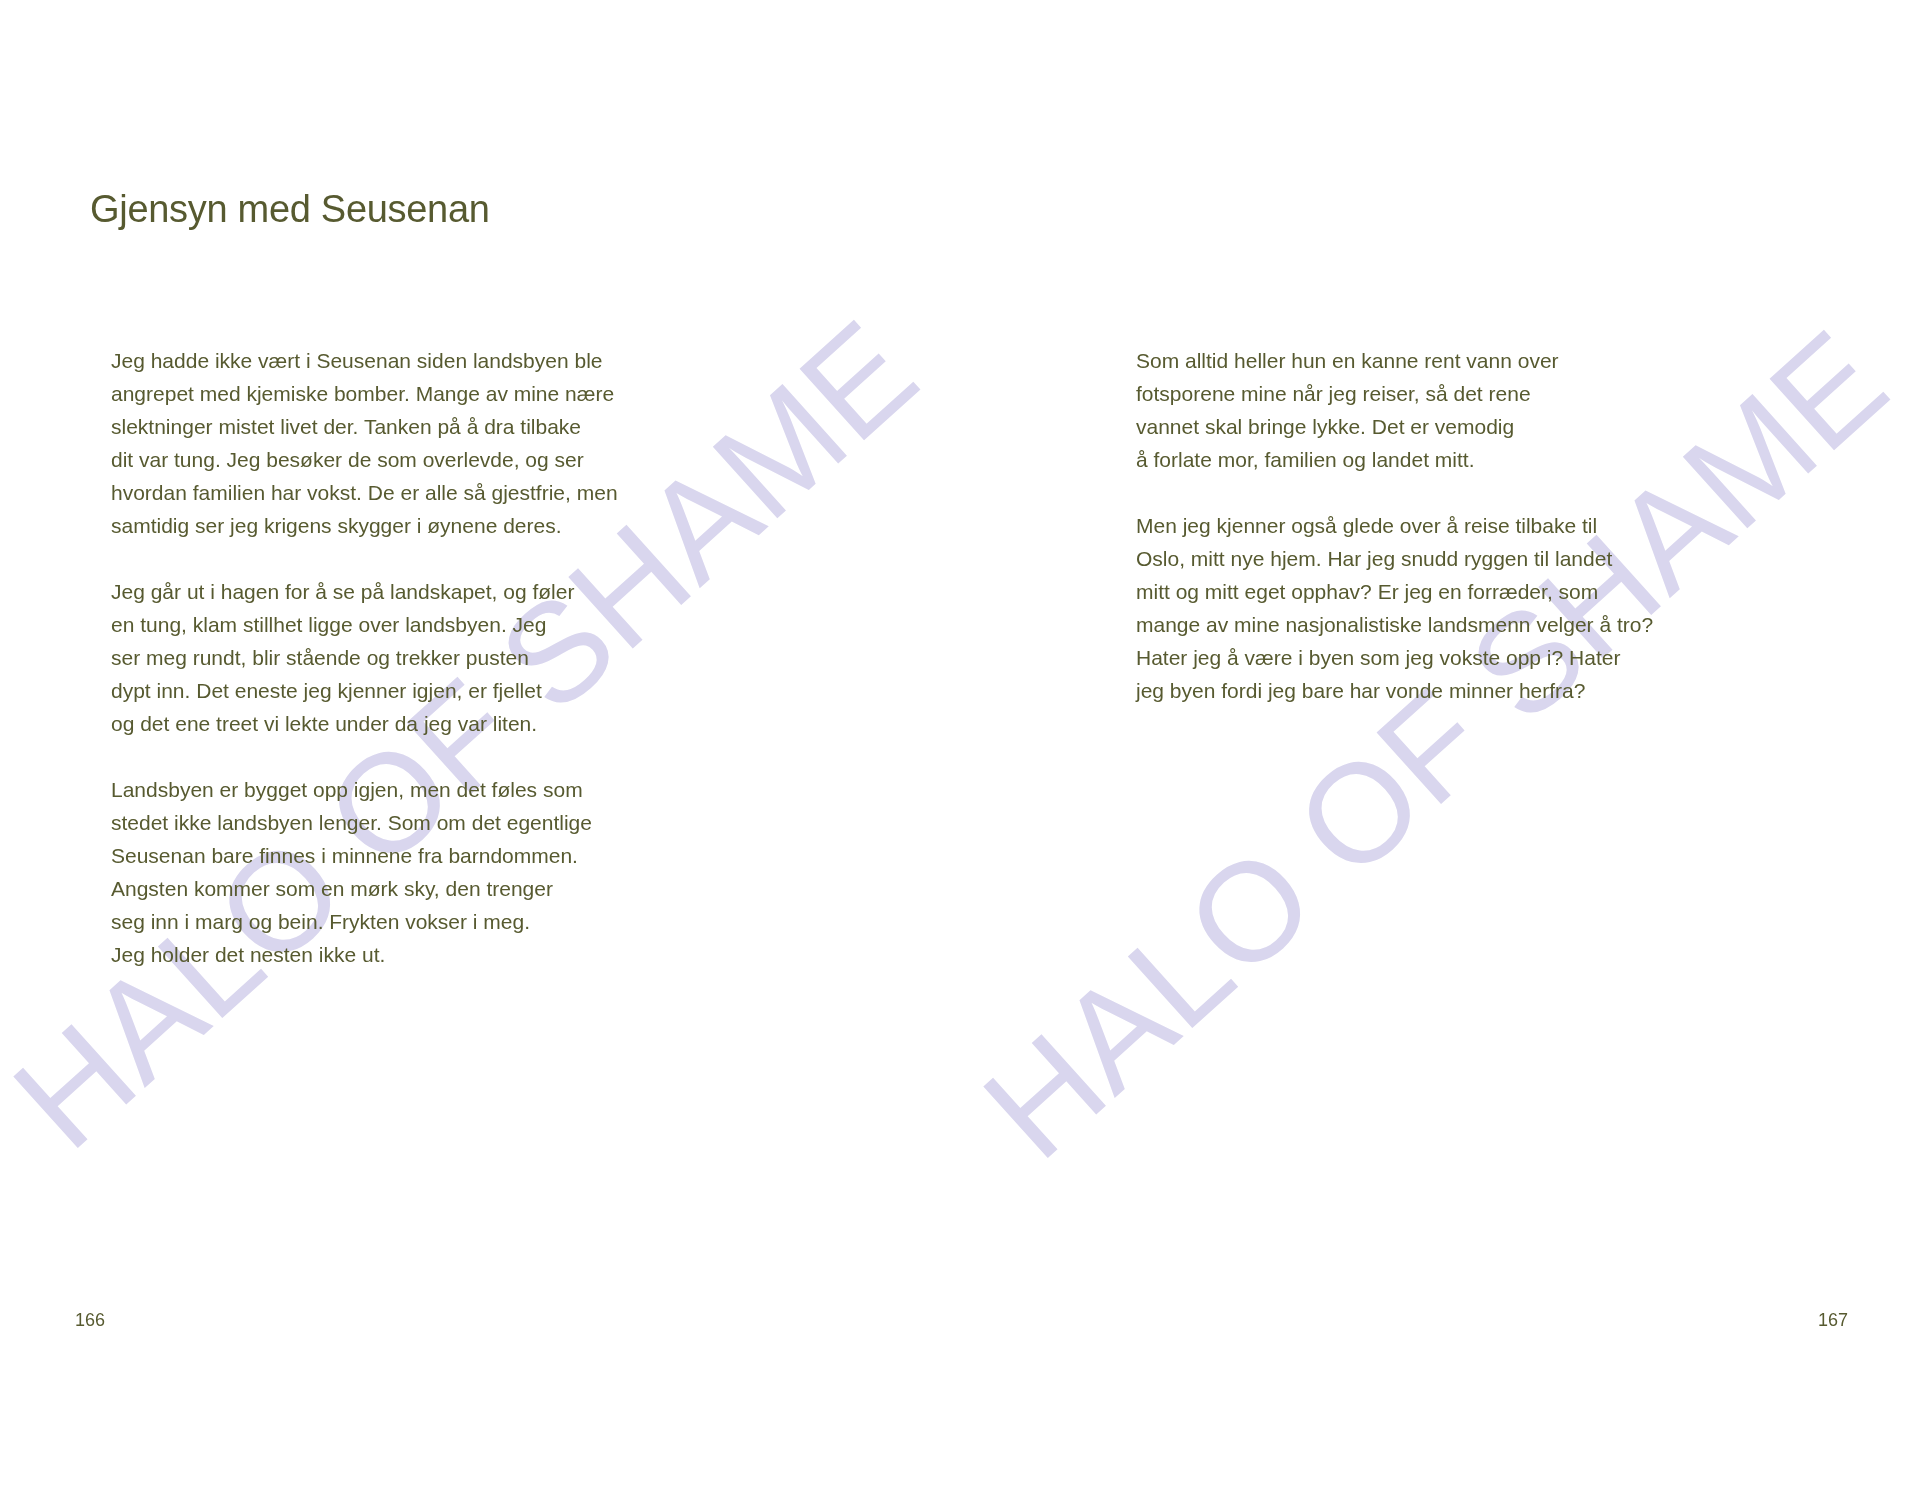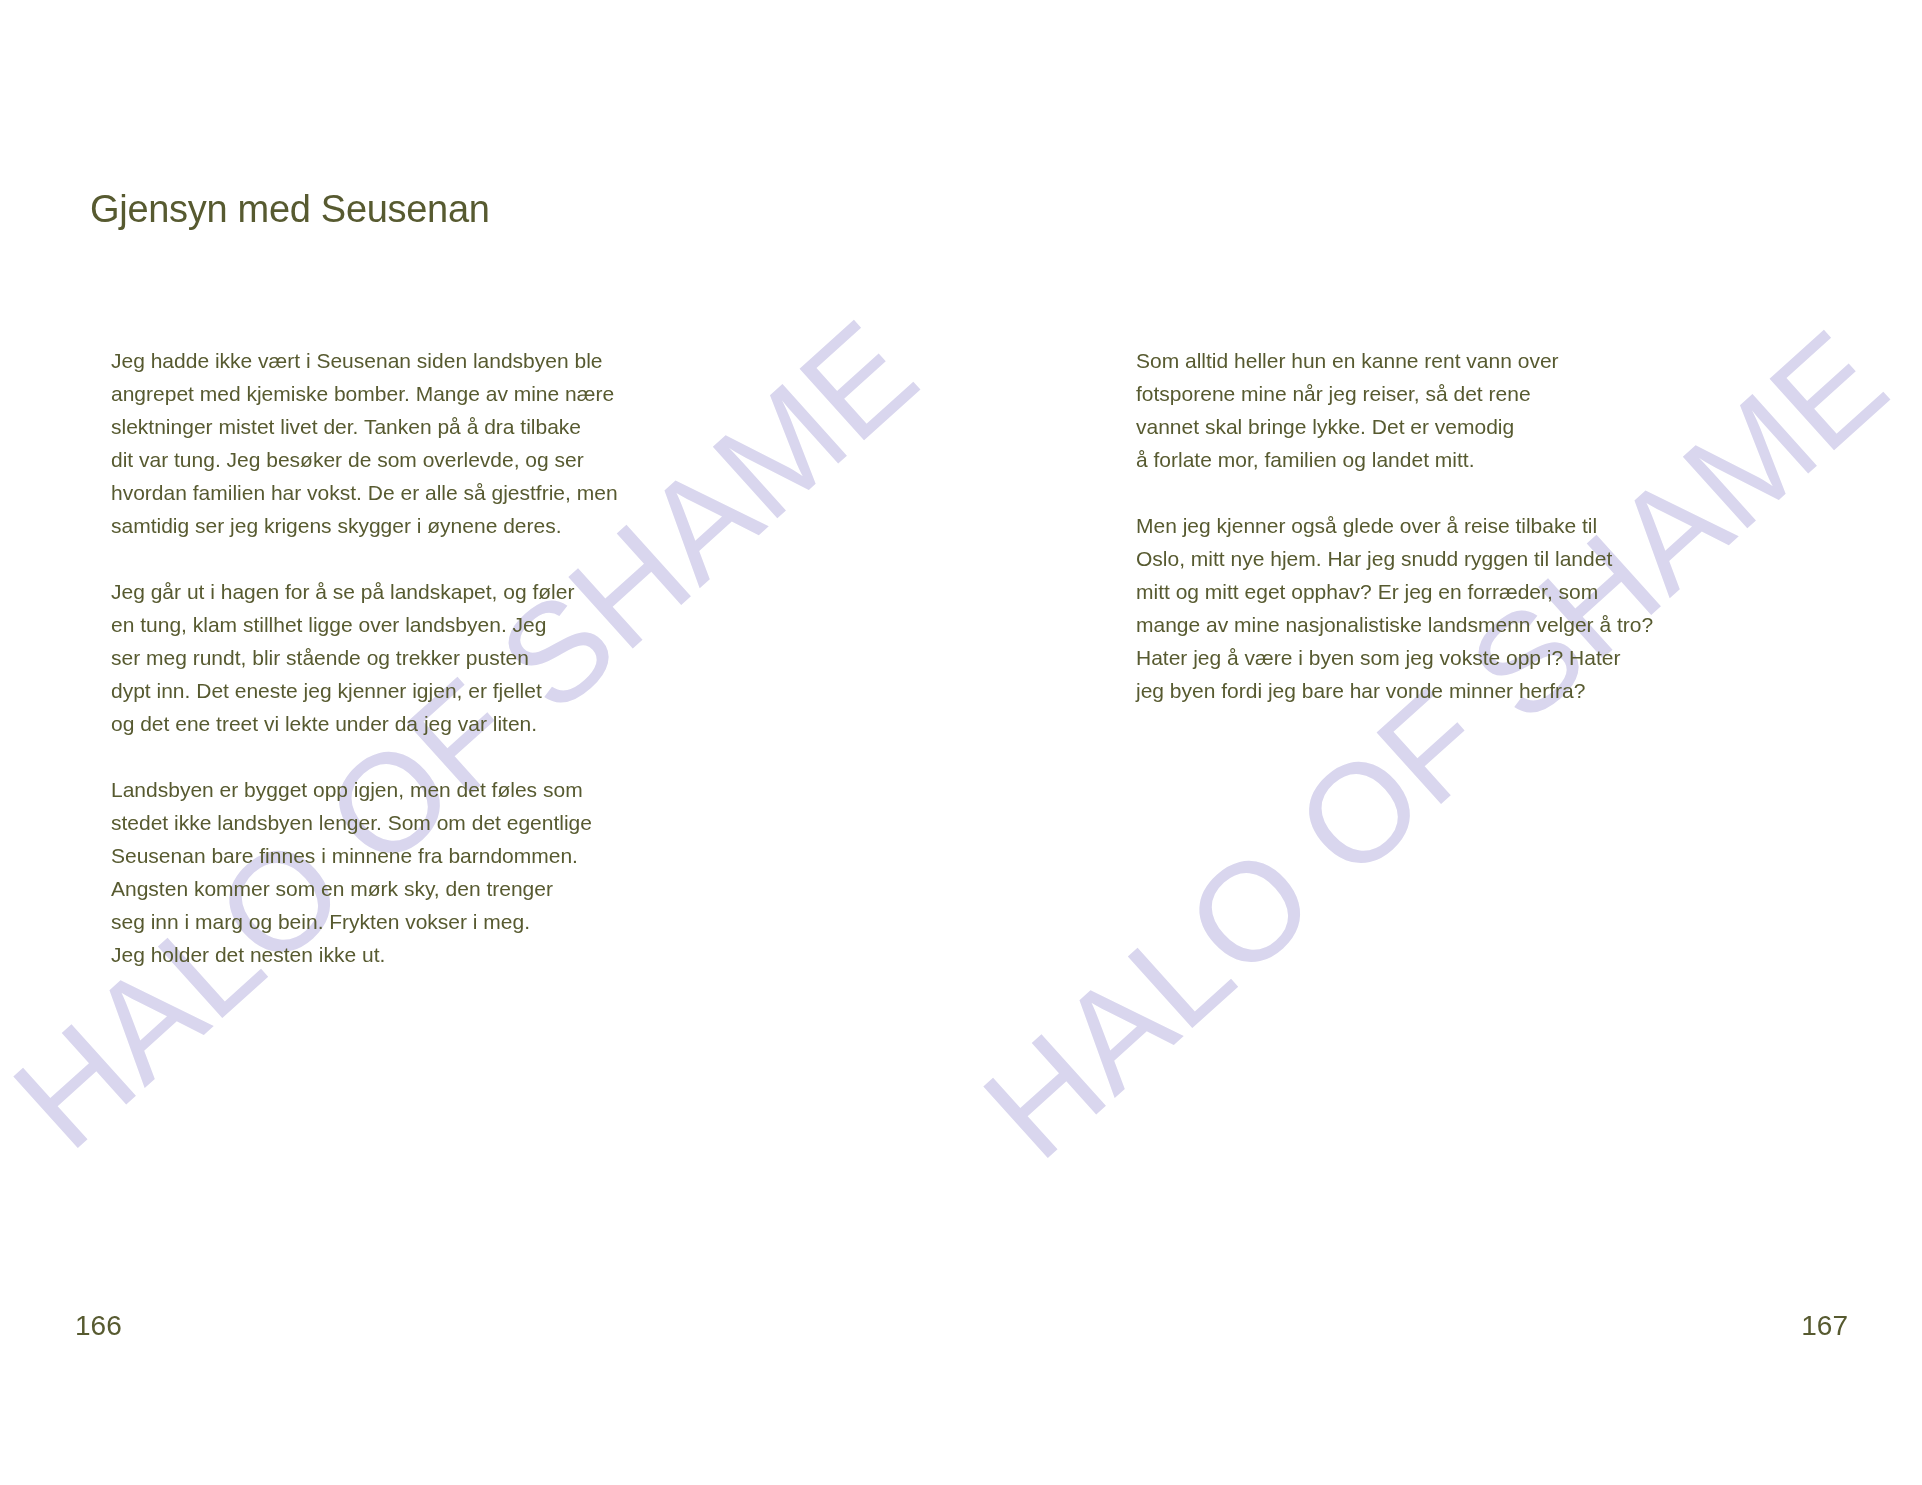--- a/index.html
+++ b/index.html
@@ -50,21 +50,21 @@
   }
   .col-left  { left: 75px; margin-left: 36px; }
   .col-right { left: 1136px; }
   .col p {
     margin: 0 0 33px 0;
     white-space: pre-line;
   }
   .pagenum {
     position: absolute;
     top: 1310px;
-    font-size: 28px;
+    font-size: 18px;
     color: #575a30;
     z-index: 1;
   }
   .pn-left  { left: 75px; }
   .pn-right { right: 74px; }
 </style>
 </head>
 <body>
 
 <div>

